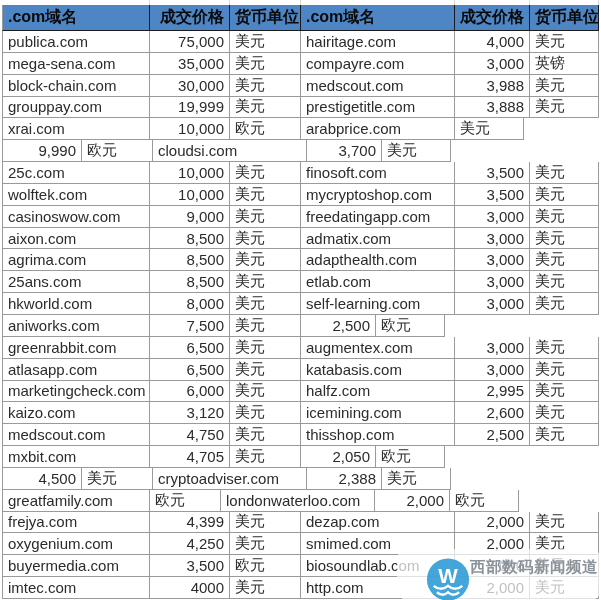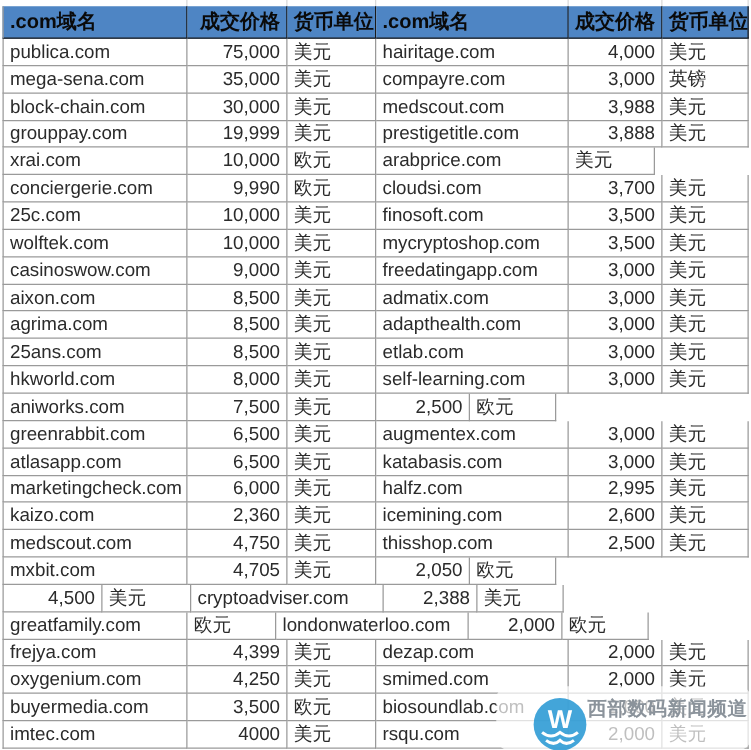--- a/index.html
+++ b/index.html
@@ -108,21 +108,20 @@
         <div class="cell c5">美元</div>
       </div>
       <div class="row">
         <div class="cell c0">xrai.com</div>
         <div class="cell c1">10,000</div>
         <div class="cell c2">欧元</div>
         <div class="cell c3">arabprice.com</div>
         <div class="cell c5">美元</div>
       </div>
       <div class="row">
-        <div class="cell c0">conciergerie.com</div>
         <div class="cell c1">9,990</div>
         <div class="cell c2">欧元</div>
         <div class="cell c3">cloudsi.com</div>
         <div class="cell c4">3,700</div>
         <div class="cell c5">美元</div>
       </div>
       <div class="row">
         <div class="cell c0">25c.com</div>
         <div class="cell c1">10,000</div>
         <div class="cell c2">美元</div>
@@ -204,21 +203,21 @@
       <div class="row">
         <div class="cell c0">marketingcheck.com</div>
         <div class="cell c1">6,000</div>
         <div class="cell c2">美元</div>
         <div class="cell c3">halfz.com</div>
         <div class="cell c4">2,995</div>
         <div class="cell c5">美元</div>
       </div>
       <div class="row">
         <div class="cell c0">kaizo.com</div>
-        <div class="cell c1">2,360</div>
+        <div class="cell c1">3,120</div>
         <div class="cell c2">美元</div>
         <div class="cell c3">icemining.com</div>
         <div class="cell c4">2,600</div>
         <div class="cell c5">美元</div>
       </div>
       <div class="row">
         <div class="cell c0">medscout.com</div>
         <div class="cell c1">4,750</div>
         <div class="cell c2">美元</div>
         <div class="cell c3">thisshop.com</div>
@@ -267,21 +266,21 @@
         <div class="cell c1">3,500</div>
         <div class="cell c2">欧元</div>
         <div class="cell c3">biosoundlab.com</div>
         <div class="cell c4">2,000</div>
         <div class="cell c5">美元</div>
       </div>
       <div class="row">
         <div class="cell c0">imtec.com</div>
         <div class="cell c1">4000</div>
         <div class="cell c2">美元</div>
-        <div class="cell c3">rsqu.com</div>
+        <div class="cell c3">http.com</div>
         <div class="cell c4">2,000</div>
         <div class="cell c5">美元</div>
       </div>
     </div>
 </div>
 
 <div class="wm-overlay"></div>
 
 <div class="wm-logo">
   <svg width="54" height="43" viewBox="0 0 54 54">

